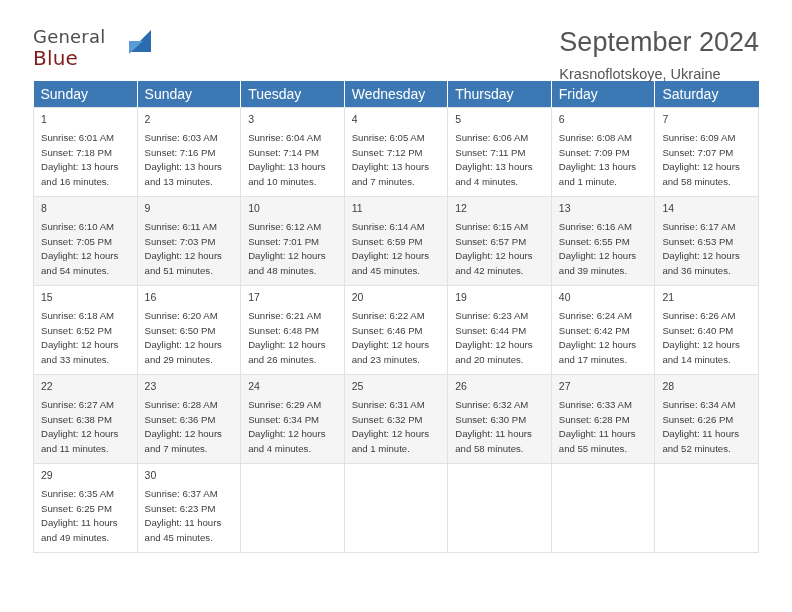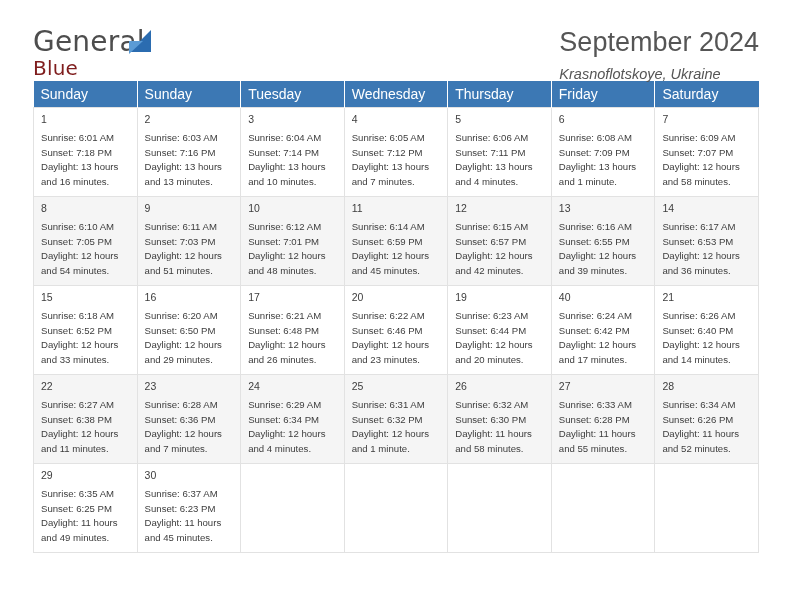--- a/index.html
+++ b/index.html
@@ -31,21 +31,21 @@
     height: 72px;
     box-sizing: border-box;
   }
   .logo {
     position: relative;
     width: 120px;
     height: 46px;
     line-height: 1;
   }
   .logo-general {
-    font-size: 28px;
+    font-size: 18px;
     color: #4d4d4d;
     letter-spacing: 0.2px;
     font-family: "DejaVu Sans", sans-serif;
   }
   .logo-blue {
     display: block;
     margin-top: 2px;
     font-size: 20px;
     color: #7f1d1d;
     letter-spacing: 0.2px;
@@ -76,21 +76,20 @@
     font-size: 27px;
     color: #555555;
     font-weight: normal;
     line-height: 1.05;
     margin: 0;
   }
   .cal-subtitle {
     font-size: 14.5px;
     color: #555555;
     margin-top: 10px;
-    font-style: italic;
   }
 
   
   table.calendar {
     width: 726px;
     border-collapse: collapse;
     table-layout: fixed;
     margin-top: 9px;
   }
   table.calendar th {

